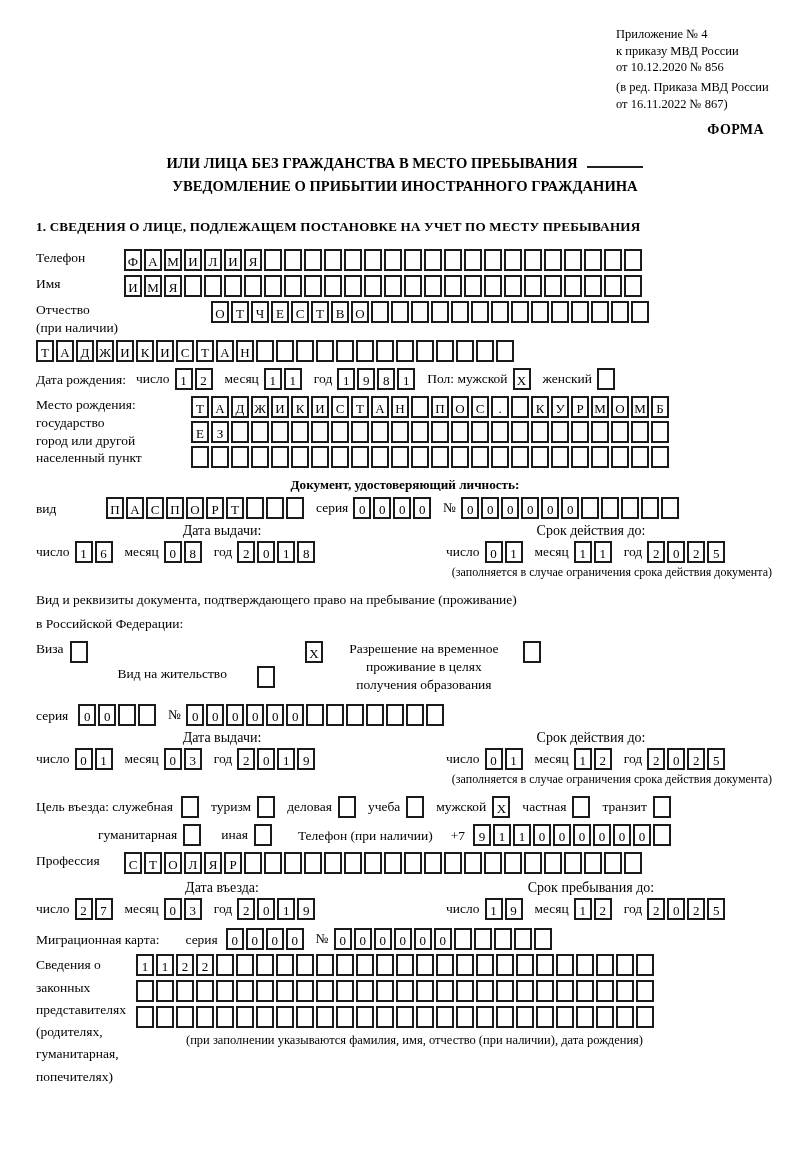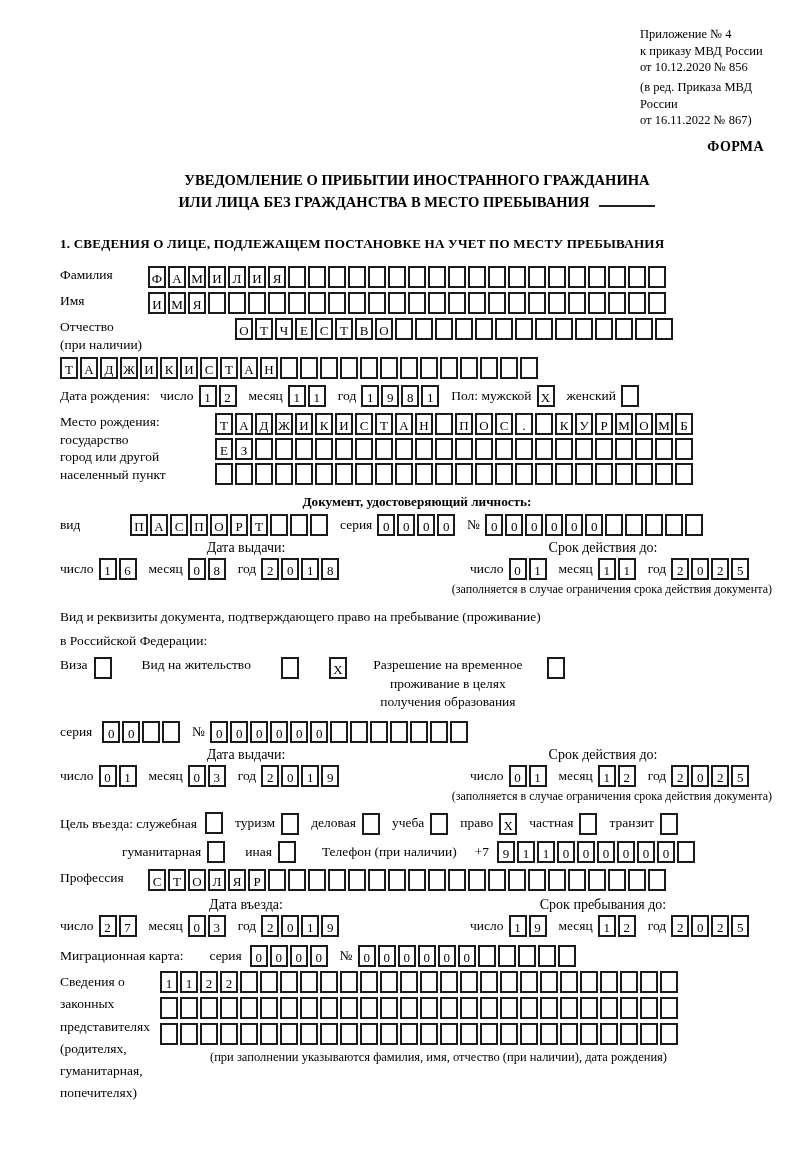--- a/index.html
+++ b/index.html
@@ -3,21 +3,21 @@
 <meta charset="utf-8">
 <style>
   * { box-sizing: border-box; }
   html,body { margin:0; padding:0; }
   body {
     width:800px; height:1163px; overflow:hidden;
     background:#ffffff; color:#000;
     font-family:"Liberation Serif", serif;
     font-size:13.5px;
   }
-  .page { width:800px; height:1163px; padding:26px 26px 0 60px; }
+  .page { width:800px; height:1163px; padding:26px 26px 0 36px; }
 
   
   .annex { margin-left:580px; font-size:12.5px; line-height:1.33; }
   .annex-sub { margin-top:3px; }
   .forma { text-align:right; padding-right:10px; font-weight:bold; font-size:14px; margin-top:10px; letter-spacing:0.4px; }
 
   .title { text-align:center; font-weight:bold; font-size:14.6px; line-height:1.55; margin-top:14px; }
   .title-underline { display:inline-block; width:56px; border-bottom:2px solid #222; margin-left:10px; height:12px; }
 
   .sec-head { font-weight:bold; font-size:13.1px; margin-top:22px; margin-bottom:14px; letter-spacing:0.2px; }
@@ -56,51 +56,51 @@
   .resopt { display:flex; align-items:flex-start; margin-top:4px; margin-bottom:10px; }
   .opt { display:flex; align-items:flex-start; }
   .opt .cells { margin-top:1px; }
   .opt-lbl { margin-right:6px; line-height:1.35; }
   .opt-lbl.center { text-align:center; }
 
   .purpose-line { display:flex; align-items:center; margin-bottom:6px; }
   .purpose-line .opt { align-items:center; }
 
   .gap8 { margin-left:8px; } .gap10 { margin-left:10px; } .gap14 { margin-left:14px; }
-  .gap18 { margin-left:18px; } .gap24 { margin-left:24px; } .gap28 { margin-left:28px; }
+  .gap18 { margin-left:18px; } .gap24 { margin-left:24px; } .gap28 { margin-left:28px;margin-top:25px; }
 
   .reps { display:flex; margin-top:4px; }
   .reps-note { font-size:12.5px; margin-top:5px; margin-left:50px; }
 </style>
 </head>
 <body>
 
 <div class="page">
 
   <div class="annex">
     <div>Приложение № 4</div>
     <div>к приказу МВД России</div>
     <div>от 10.12.2020 № 856</div>
     <div class="annex-sub">(в ред. Приказа МВД России</div>
     <div>от 16.11.2022 № 867)</div>
   </div>
 
   <div class="forma">ФОРМА</div>
 
   <div class="title">
-    <div>УВЕДОМЛЕНИЕ О ПРИБЫТИИ ИНОСТРАННОГО ГРАЖДАНИНА</div>
     <div>
       <span>ИЛИ ЛИЦА БЕЗ ГРАЖДАНСТВА В МЕСТО ПРЕБЫВАНИЯ</span><span class="title-underline"></span>
     </div>
+    <div>УВЕДОМЛЕНИЕ О ПРИБЫТИИ ИНОСТРАННОГО ГРАЖДАНИНА</div>
   </div>
 
   <div class="sec-head">1. СВЕДЕНИЯ О ЛИЦЕ, ПОДЛЕЖАЩЕМ ПОСТАНОВКЕ НА УЧЕТ ПО МЕСТУ ПРЕБЫВАНИЯ</div>
 
   <div class="row">
-    <div class="lbl lblcol w88">Фамилия</div>
+    <div class="lbl lblcol w88">Телефон</div>
     <div class="cells">
         <span class="cell">Ф</span>
         <span class="cell">А</span>
         <span class="cell">М</span>
         <span class="cell">И</span>
         <span class="cell">Л</span>
         <span class="cell">И</span>
         <span class="cell">Я</span>
         <span class="cell"></span>
         <span class="cell"></span>
@@ -543,21 +543,21 @@
           <span class="cell"></span>
         </div>
     </div>
     <div class="opt gap10">
       <span class="opt-lbl">учеба</span>
       <div class="cells">
           <span class="cell"></span>
         </div>
     </div>
     <div class="opt gap10">
-      <span class="opt-lbl">право</span>
+      <span class="opt-lbl">мужской</span>
       <div class="cells">
           <span class="cell">X</span>
         </div>
     </div>
     <div class="opt gap10">
       <span class="opt-lbl">частная</span>
       <div class="cells">
           <span class="cell"></span>
         </div>
     </div>

